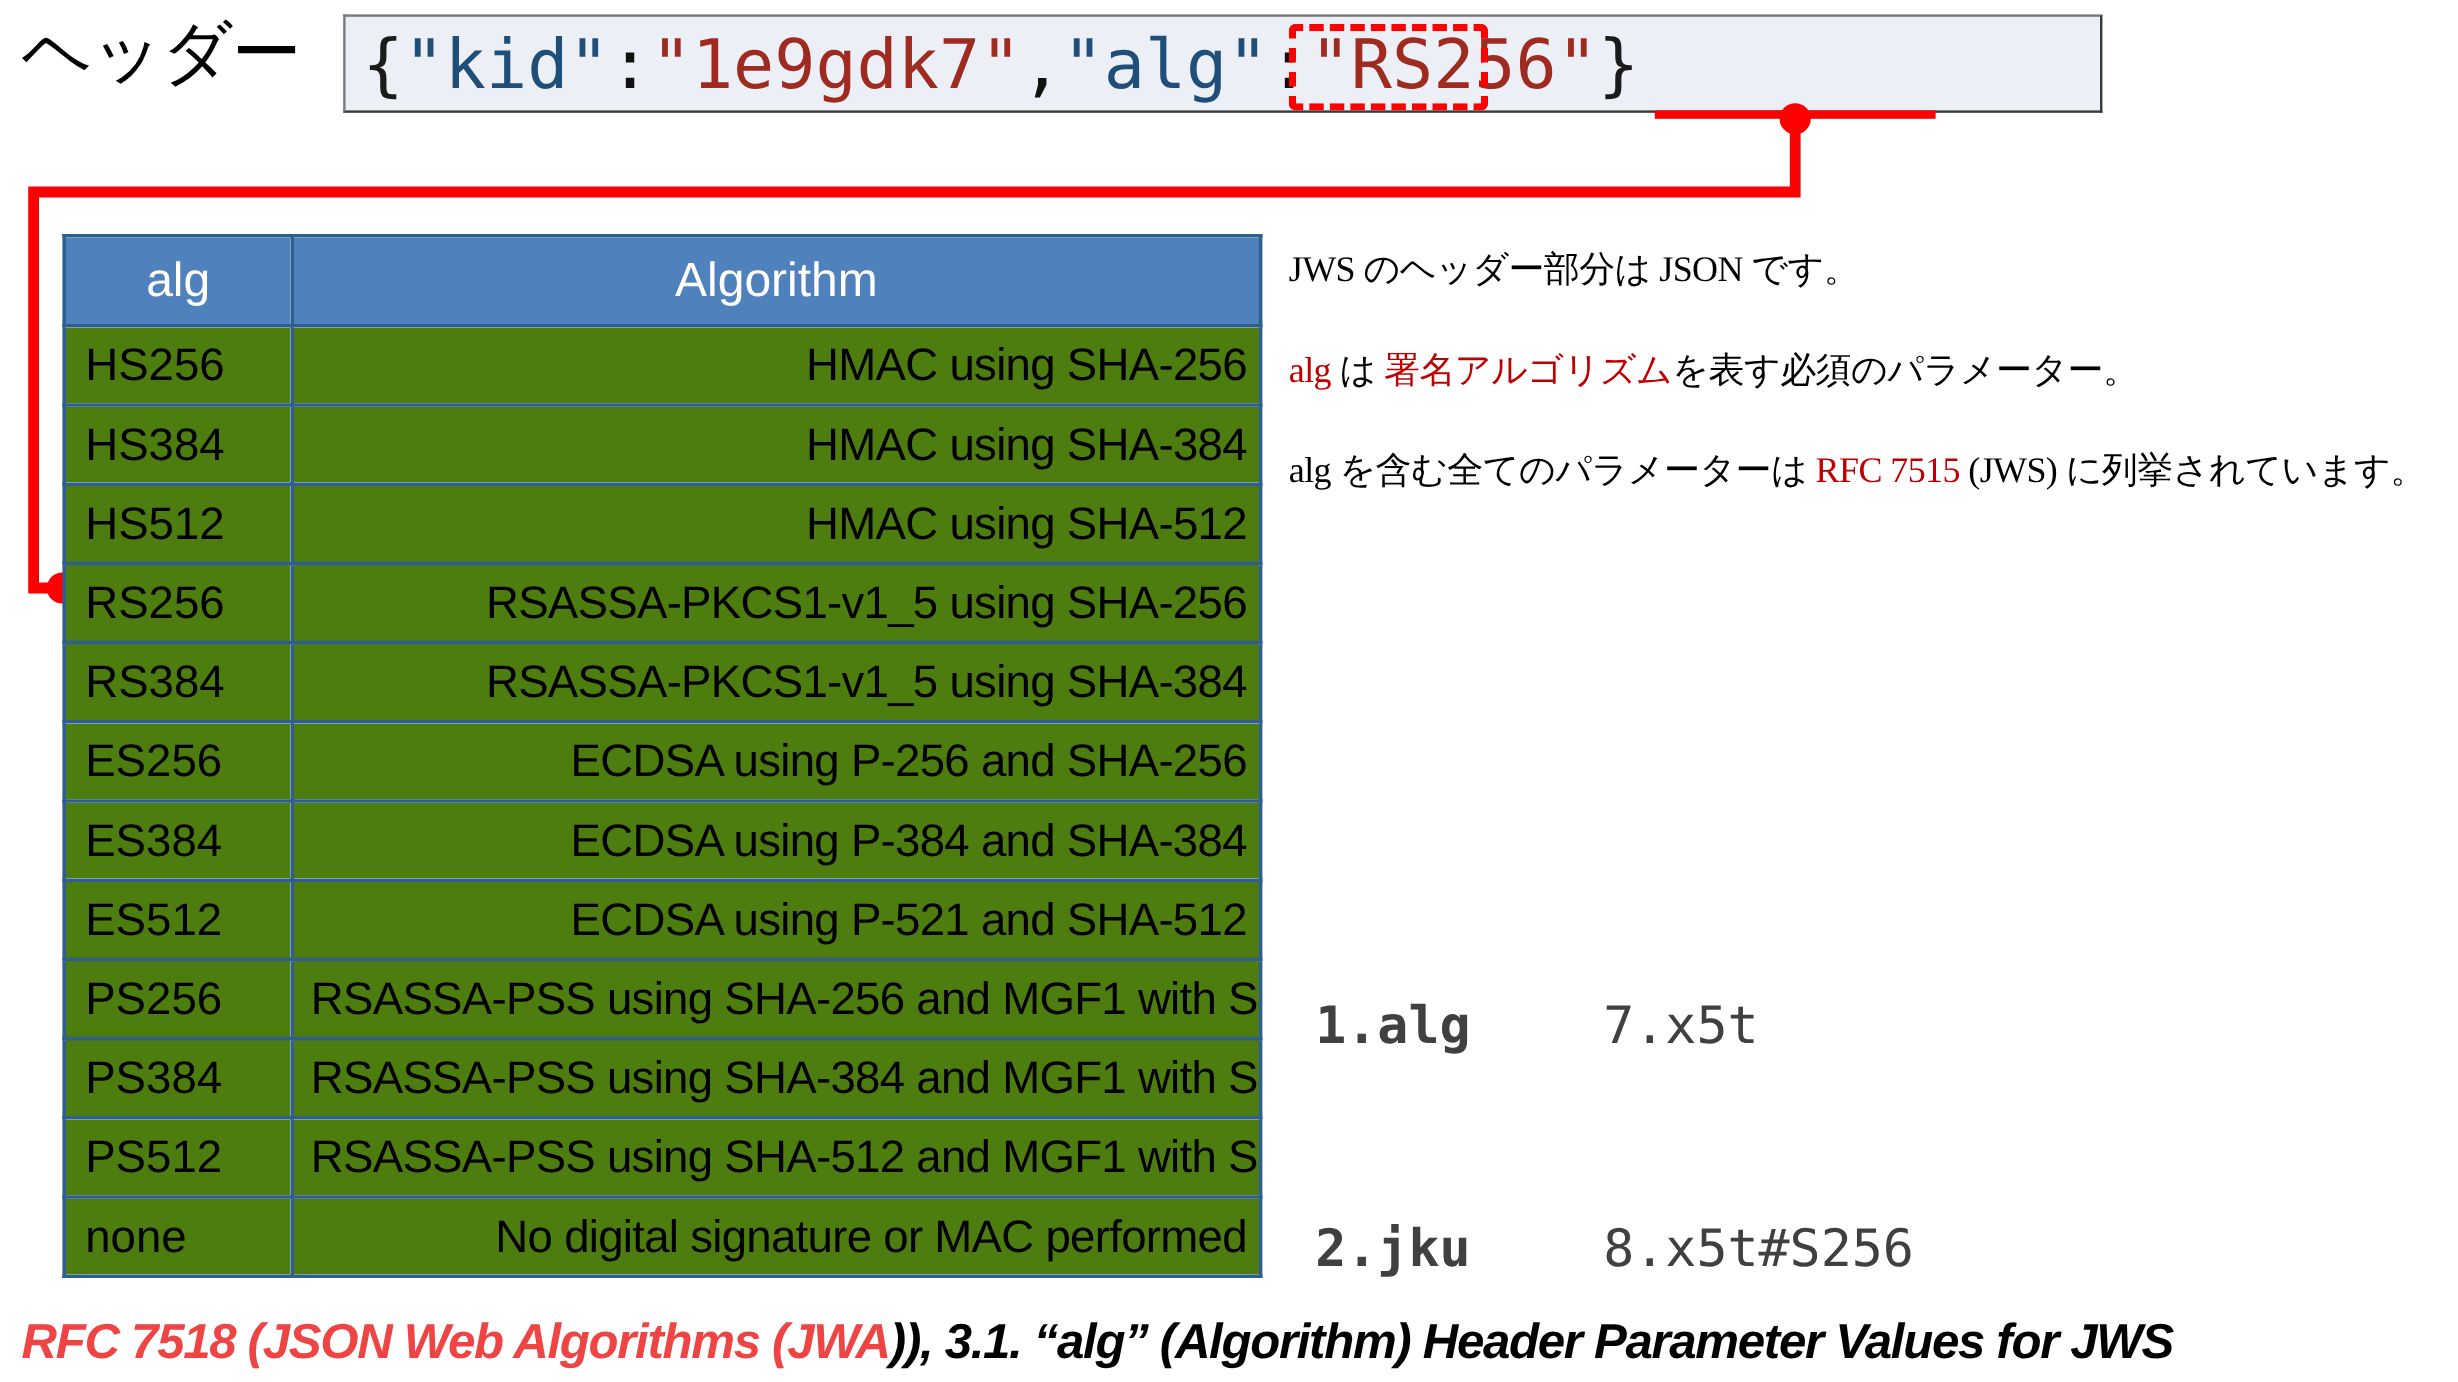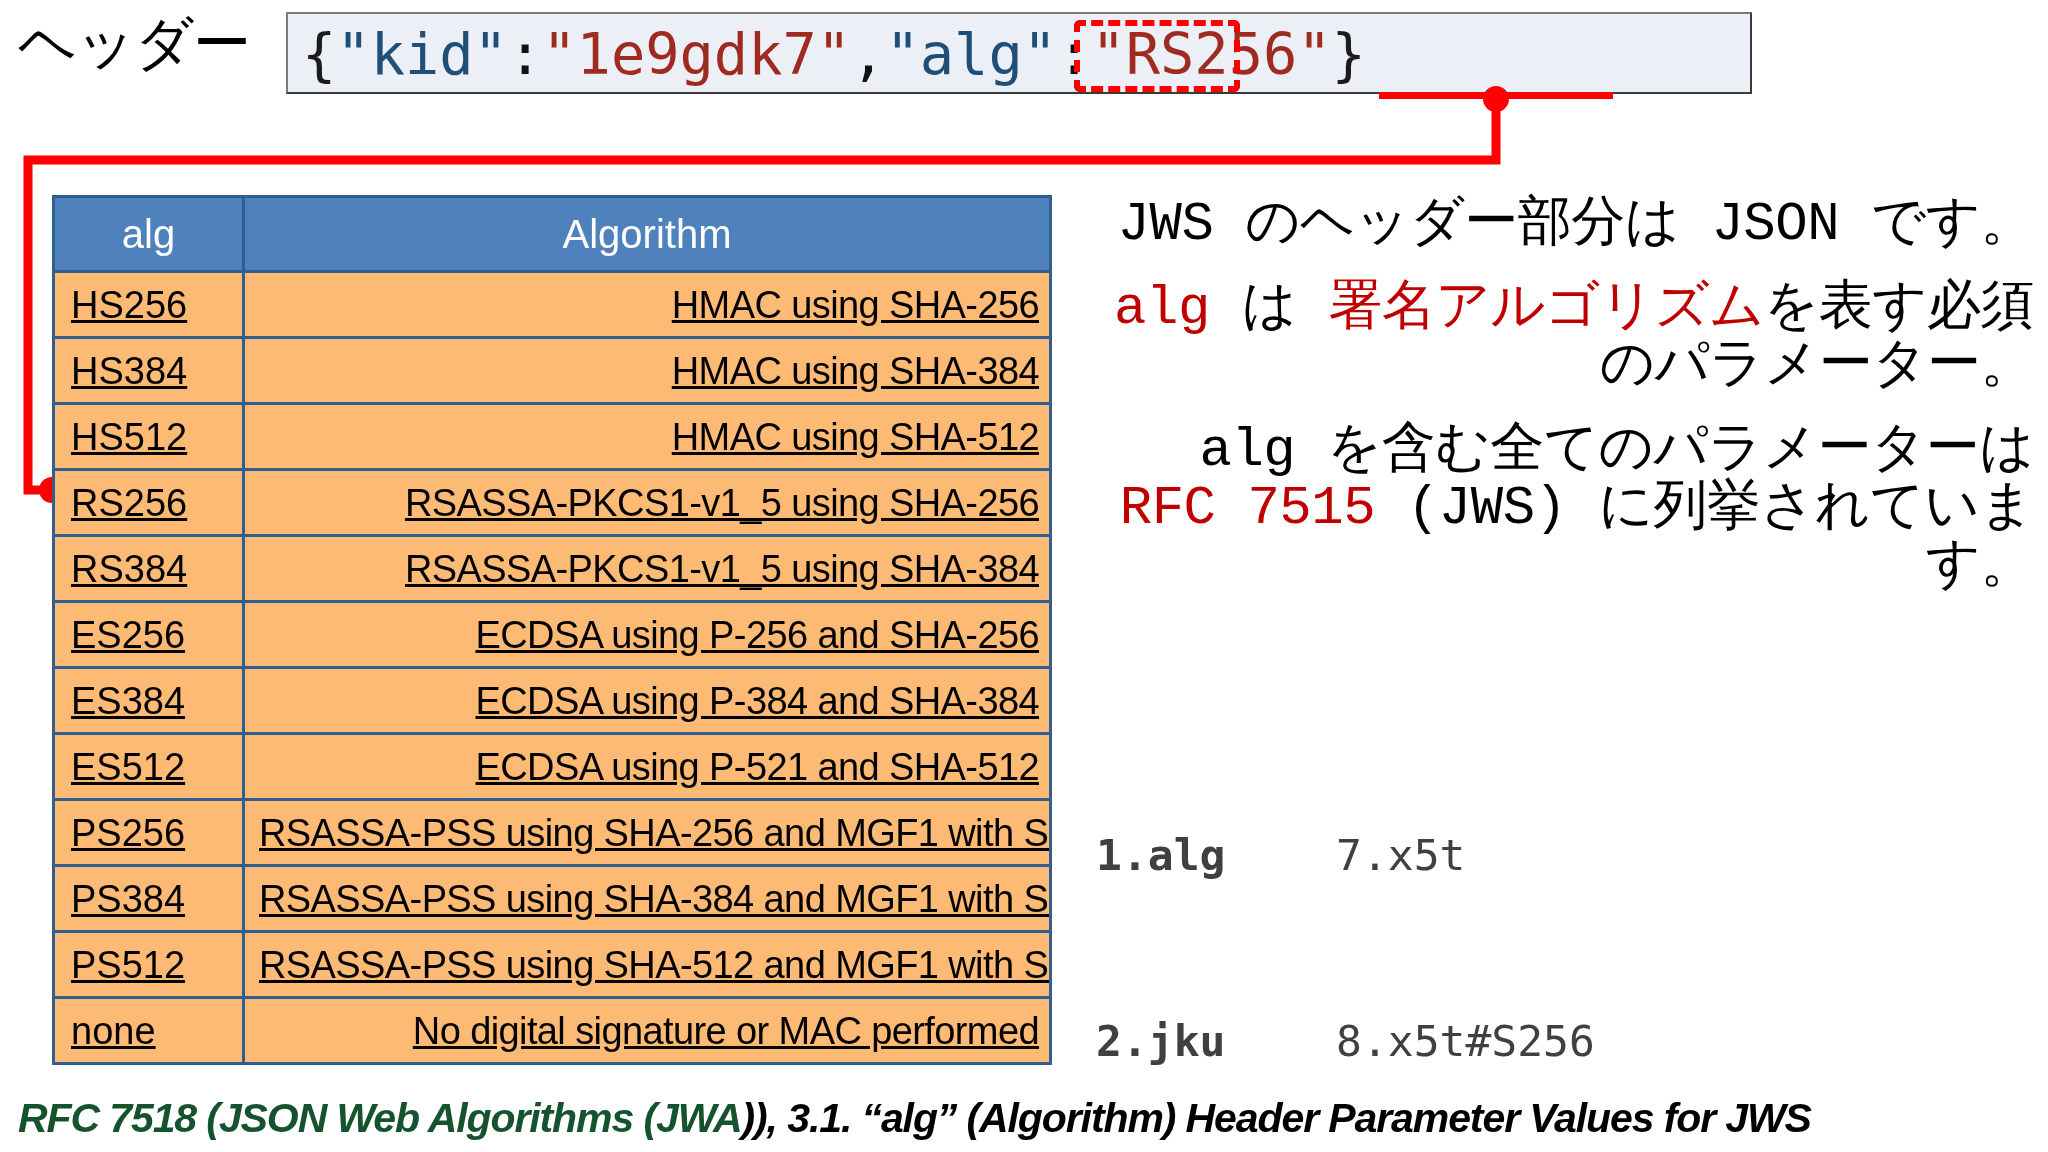--- a/index.html
+++ b/index.html
@@ -103,40 +103,39 @@
     font-family: "Liberation Sans", sans-serif;
   }
   #alg-table thead th {
     background: #4f81bd;
     color: #ffffff;
     font-weight: normal;
     text-align: center;
     height: 72px;
     font-size: 40px;
   }
-  #alg-table tbody td { background: #fdba74; text-decoration: underline; }
+  #alg-table tbody td { background: #4d7c0f; }
   #alg-table col.c-alg { width: 190px; }
   #alg-table td.cell-alg { text-align: left; padding-left: 16px; }
   #alg-table td.cell-desc { text-align: right; padding-left: 14px; letter-spacing: -0.6px; }
 
   
   #notes {
     position: absolute;
     left: 1074px;
     top: 196px;
     width: 960px;
   }
   .note-p {
-    font-family: Liberation Mono, monospace;
-    font-size: 54px;
+    font-family: Liberation Serif, serif;
+    font-size: 30px;
     line-height: 58px;
     color: #000000;
     margin: 0 0 26px 0;
     letter-spacing: -0.5px;
-    text-align: right;
   }
   .note-p .hl { color: #c00000; }
 
   #param-list {
     position: absolute;
     left: 1096px;
     top: 700px;
     font-family: "DejaVu Sans Mono", monospace;
     font-size: 43px;
     line-height: 62px;
@@ -154,21 +153,21 @@
     top: 1098px;
     font-family: "Liberation Sans", sans-serif;
     font-style: italic;
     font-weight: bold;
     font-size: 41px;
     line-height: 1;
     white-space: nowrap;
     letter-spacing: -1.1px;
     color: #000000;
   }
-  #caption .red { color: #14532d; }
+  #caption .red { color: #ef4444; }
 </style>
 </head>
 <body>
 
 <div id="header-label">ヘッダー</div>
 
 <div id="json-box">
   <div id="json-code"><span class="tk-brace">{</span><span class="tk-key">"kid"</span><span class="tk-punc">:</span><span class="tk-val">"1e9gdk7"</span><span class="tk-punc">,</span><span class="tk-key">"alg"</span><span class="tk-punc">:</span><span class="tk-val-u">"RS256"</span><span class="tk-brace">}</span></div>
 </div>
 <div id="alg-highlight"></div>

